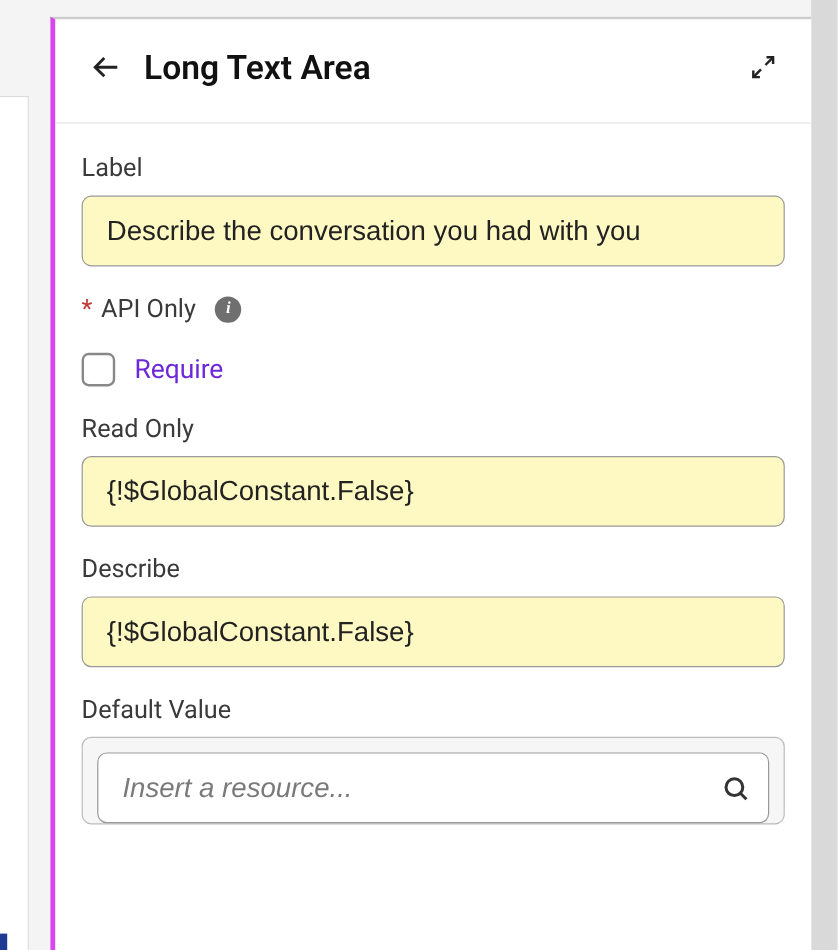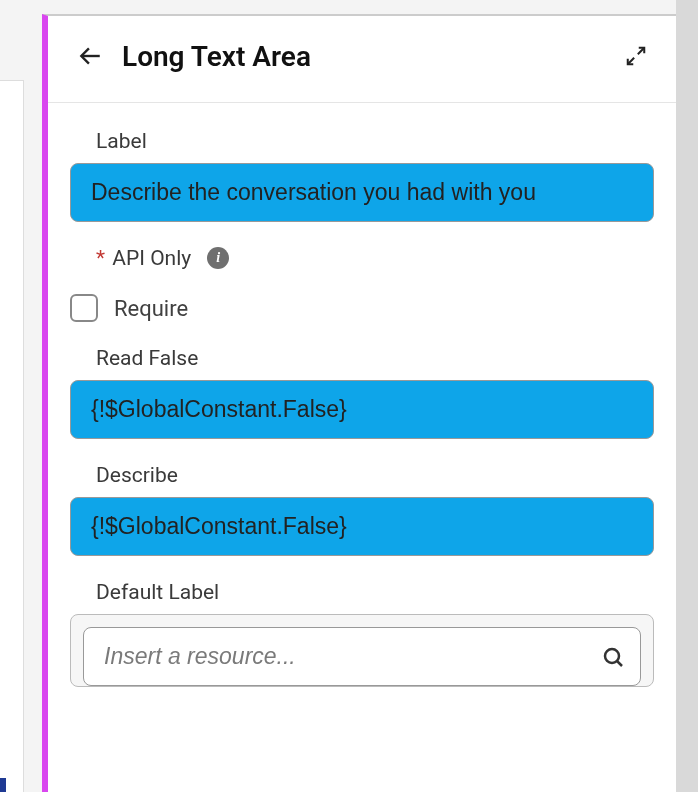--- a/index.html
+++ b/index.html
@@ -51,21 +51,21 @@
       background: #d9d9d9;
     }
     .panel {
       position: absolute;
       left: 42px;
       top: 14px;
       width: 634px;
       height: 778px;
       background: #fff;
       border-top: 2px solid #ccc;
-      border-left: 6px solid #d946ef;
+      border-left: 4px solid #d946ef;
     }
     .panel-header {
       display: flex;
       align-items: center;
       padding: 22px 24px 28px 24px;
       border-bottom: 1px solid #e5e5e5;
     }
     .back-btn {
       display: flex;
       align-items: center;
@@ -109,21 +109,20 @@
     .field-group {
       margin-bottom: 24px;
     }
     .field-label {
       font-size: 21px;
       color: #3a3a3a;
       margin-bottom: 10px;
       display: flex;
       align-items: center;
       gap: 6px;
-      margin-left: 26px;
     }
     .required-star {
       color: #c23934;
       margin-right: 2px;
     }
     .info-icon {
       display: inline-flex;
       align-items: center;
       justify-content: center;
       width: 22px;
@@ -138,21 +137,21 @@
       margin-left: 10px;
       cursor: help;
     }
     .text-input {
       width: 100%;
       padding: 15px 20px;
       font-size: 23px;
       color: #222;
       border: 1px solid #999;
       border-radius: 8px;
-      background: #0ea5e9;
+      background: #fef9c3;
       outline: none;
     }
     .text-input::placeholder {
       color: #818181;
     }
     .checkbox-row {
       display: flex;
       align-items: center;
       gap: 16px;
       margin-bottom: 24px;
@@ -161,21 +160,21 @@
     .checkbox {
       width: 28px;
       height: 28px;
       border: 2px solid #888;
       border-radius: 6px;
       background: #fff;
       cursor: pointer;
     }
     .checkbox-label {
       font-size: 22px;
-      color: #404040;
+      color: #6d28d9;
     }
     .resource-wrapper {
       border: 1px solid #bbb;
       border-radius: 8px;
       background: #f6f6f6;
       padding: 12px 12px 0 12px;
     }
     .resource-input-row {
       position: relative;
     }
@@ -251,31 +250,31 @@
         <span class="info-icon">i</span>
       </div>
     </div>
 
     <div class="checkbox-row">
       <div class="checkbox"></div>
       <div class="checkbox-label">Require</div>
     </div>
 
     <div class="field-group">
-      <div class="field-label">Read False</div>
+      <div class="field-label">Read Only</div>
       <input type="text" class="text-input" value="{!$GlobalConstant.False}" style="">
     </div>
 
     <div class="field-group">
       <div class="field-label">Describe</div>
       <input type="text" class="text-input" value="{!$GlobalConstant.False}" style="">
     </div>
 
     <div class="field-group">
-      <div class="field-label">Default Label</div>
+      <div class="field-label">Default Value</div>
       <div class="resource-wrapper">
         <div class="resource-input-row">
           <input type="text" class="resource-input" placeholder="Insert a resource..." style="">
           <span class="search-icon">
             <svg viewBox="0 0 24 24">
               <circle cx="11" cy="11" r="7"></circle>
               <line x1="21" y1="21" x2="16" y2="16"></line>
             </svg>
           </span>
         </div>

